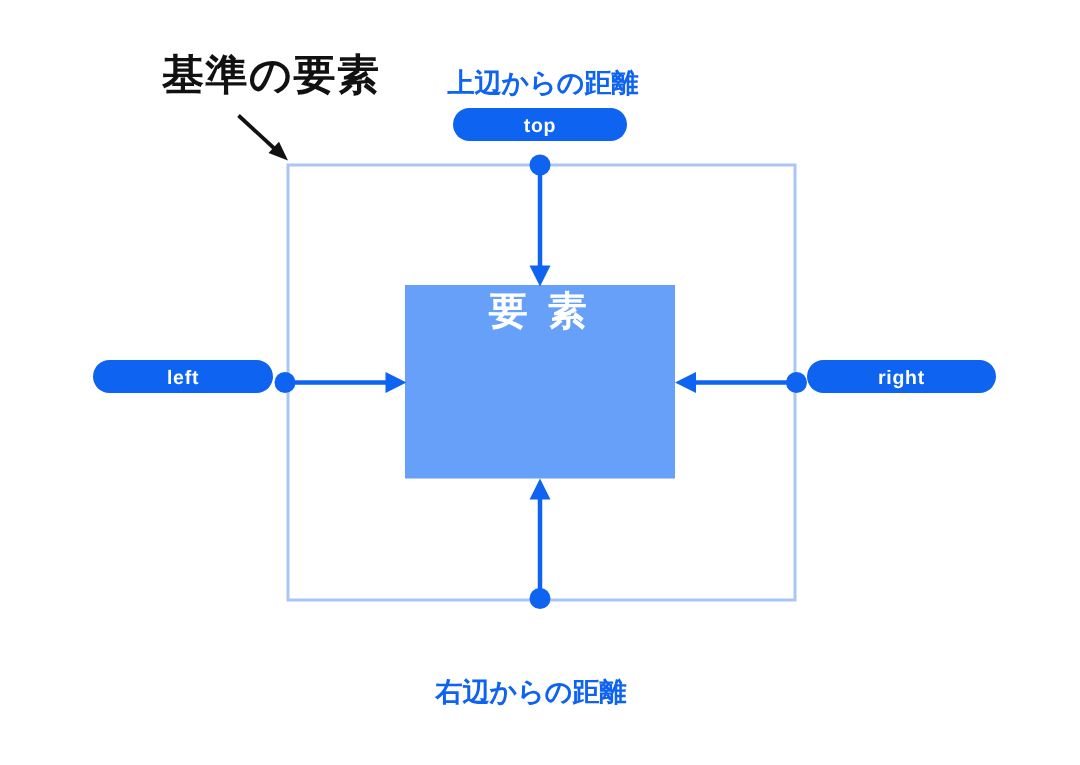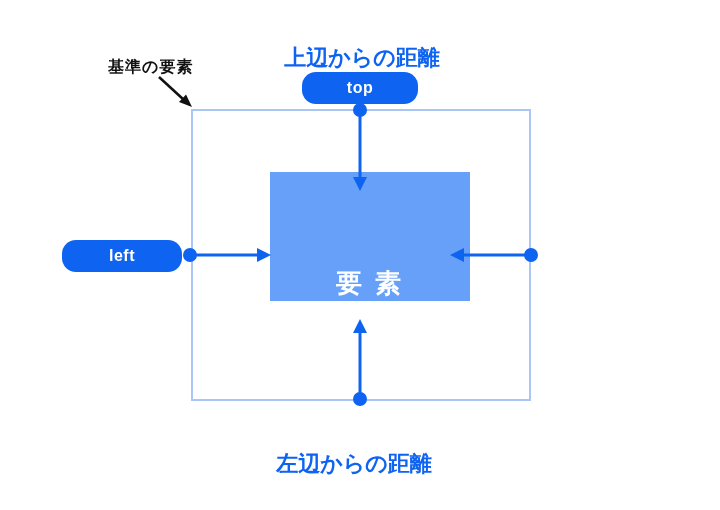--- a/index.html
+++ b/index.html
@@ -21,72 +21,72 @@
   .outer-box {
     left: 191px; top: 109px;
     width: 340px; height: 292px;
     border: 2px solid var(--container-border, #A9C6F7);
     box-sizing: border-box;
     background: transparent;
   }
 
   
   .element-box {
-    left: 270px; top: 172px;
-    width: 200px; height: 129px;
+    left: 270px; top: 190px;
+    width: 180px; height: 129px;
     background: var(--element-fill, #66A0F8);
     display: flex;
-    align-items: flex-end;
+    align-items: flex-start;
     justify-content: center;
   }
   .element-label {
     color: var(--pill-text, #ffffff);
     font-size: 26px;
     font-weight: bold;
     letter-spacing: 3px;
     white-space: pre;
   }
 
   
   .pill {
     background: var(--accent, #0E63F1);
     color: var(--pill-text, #ffffff);
     border-radius: 14px;
-    height: 32px;
+    height: 22px;
     display: flex;
     align-items: center;
     justify-content: center;
-    font-size: 16px;
+    font-size: 13px;
     font-weight: bold;
     letter-spacing: 0.5px;
   }
   .pill-top    { left: 302px; top: 72px;  width: 116px; }
   .pill-left   { left: 62px;  top: 240px; width: 120px; }
   .pill-right  { left: 538px; top: 240px; width: 126px; }
   .pill-bottom { left: 301px; top: 410px; width: 119px; }
 
   
   .caption {
     color: var(--accent, #0E63F1);
-    font-size: 22px;
+    font-size: 18px;
     font-weight: bold;
     width: 200px;
     text-align: center;
     white-space: nowrap;
   }
   .caption-top    { left: 262px; top: 43px; }
   .caption-left   { left: 23px;  top: 278px; }
   .caption-right  { left: 503px; top: 278px; }
   .caption-bottom { left: 254px; top: 449px; }
 
   
   .ref-label {
-    left: 108px; top: 57px;
+    left: 108px; top: 31px;
     color: var(--label-black, #111111);
-    font-size: 16px;
+    font-size: 28px;
     font-weight: bold;
     letter-spacing: 1px;
     white-space: nowrap;
   }
 
   .overlay {
     left: 0; top: 0;
     width: 720px; height: 510px;
     pointer-events: none;
   }
@@ -100,24 +100,25 @@
 
   <div class="abs outer-box"></div>
 
   <div class="abs element-box">
     <span class="element-label">要 素</span>
   </div>
 
   <div class="abs ref-label">基準の要素</div>
 
   <div class="abs caption caption-top">上辺からの距離</div>
-  <div class="abs caption caption-bottom">左辺からの距離</div>
+  <div class="abs caption caption-bottom">右辺からの距離</div>
 
   <div class="abs pill pill-top">top</div>
   <div class="abs pill pill-left">left</div>
+  <div class="abs pill pill-right">right</div>
 
   <svg class="abs overlay blue-strokes" viewBox="0 0 720 510" xmlns="http://www.w3.org/2000/svg">
 
     <g stroke="currentColor" fill="currentColor">
       <line x1="360" y1="110" x2="360" y2="178" stroke-width="3"></line>
       <polygon points="360,191 353,177 367,177" stroke="none"></polygon>
       <circle cx="360" cy="110" r="7" stroke="none"></circle>
     </g>
 
     <g stroke="currentColor" fill="currentColor">

